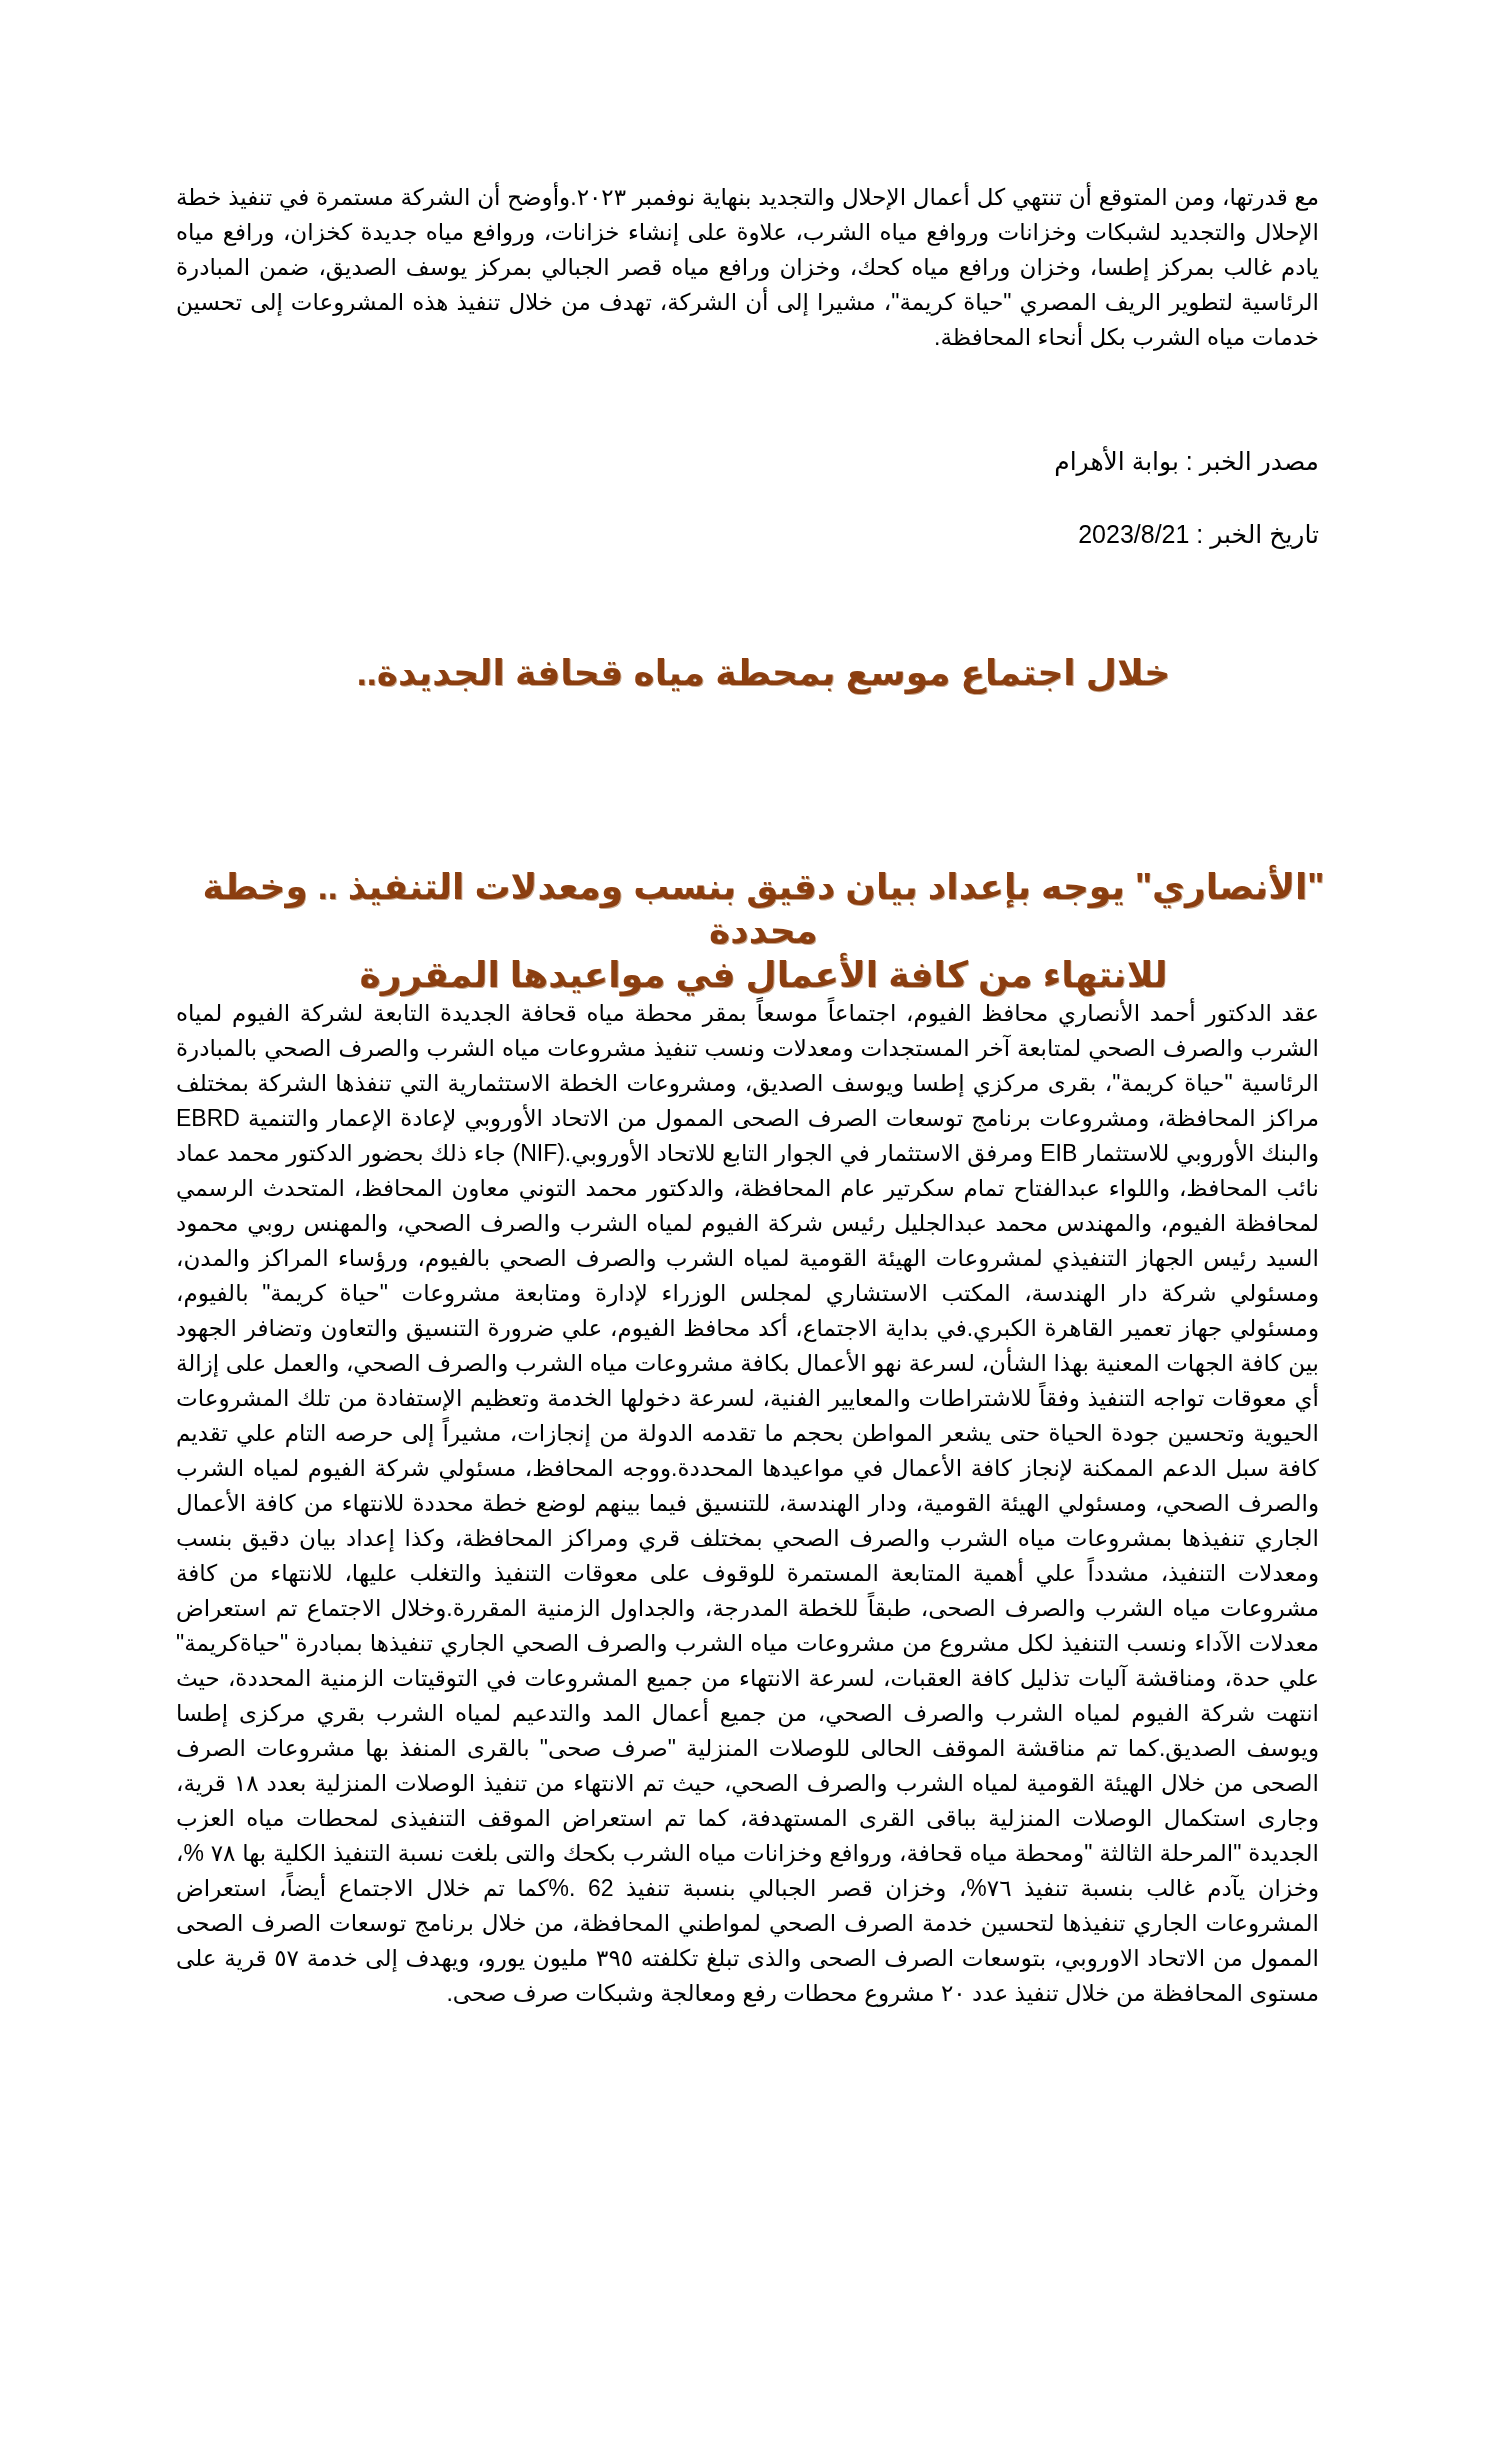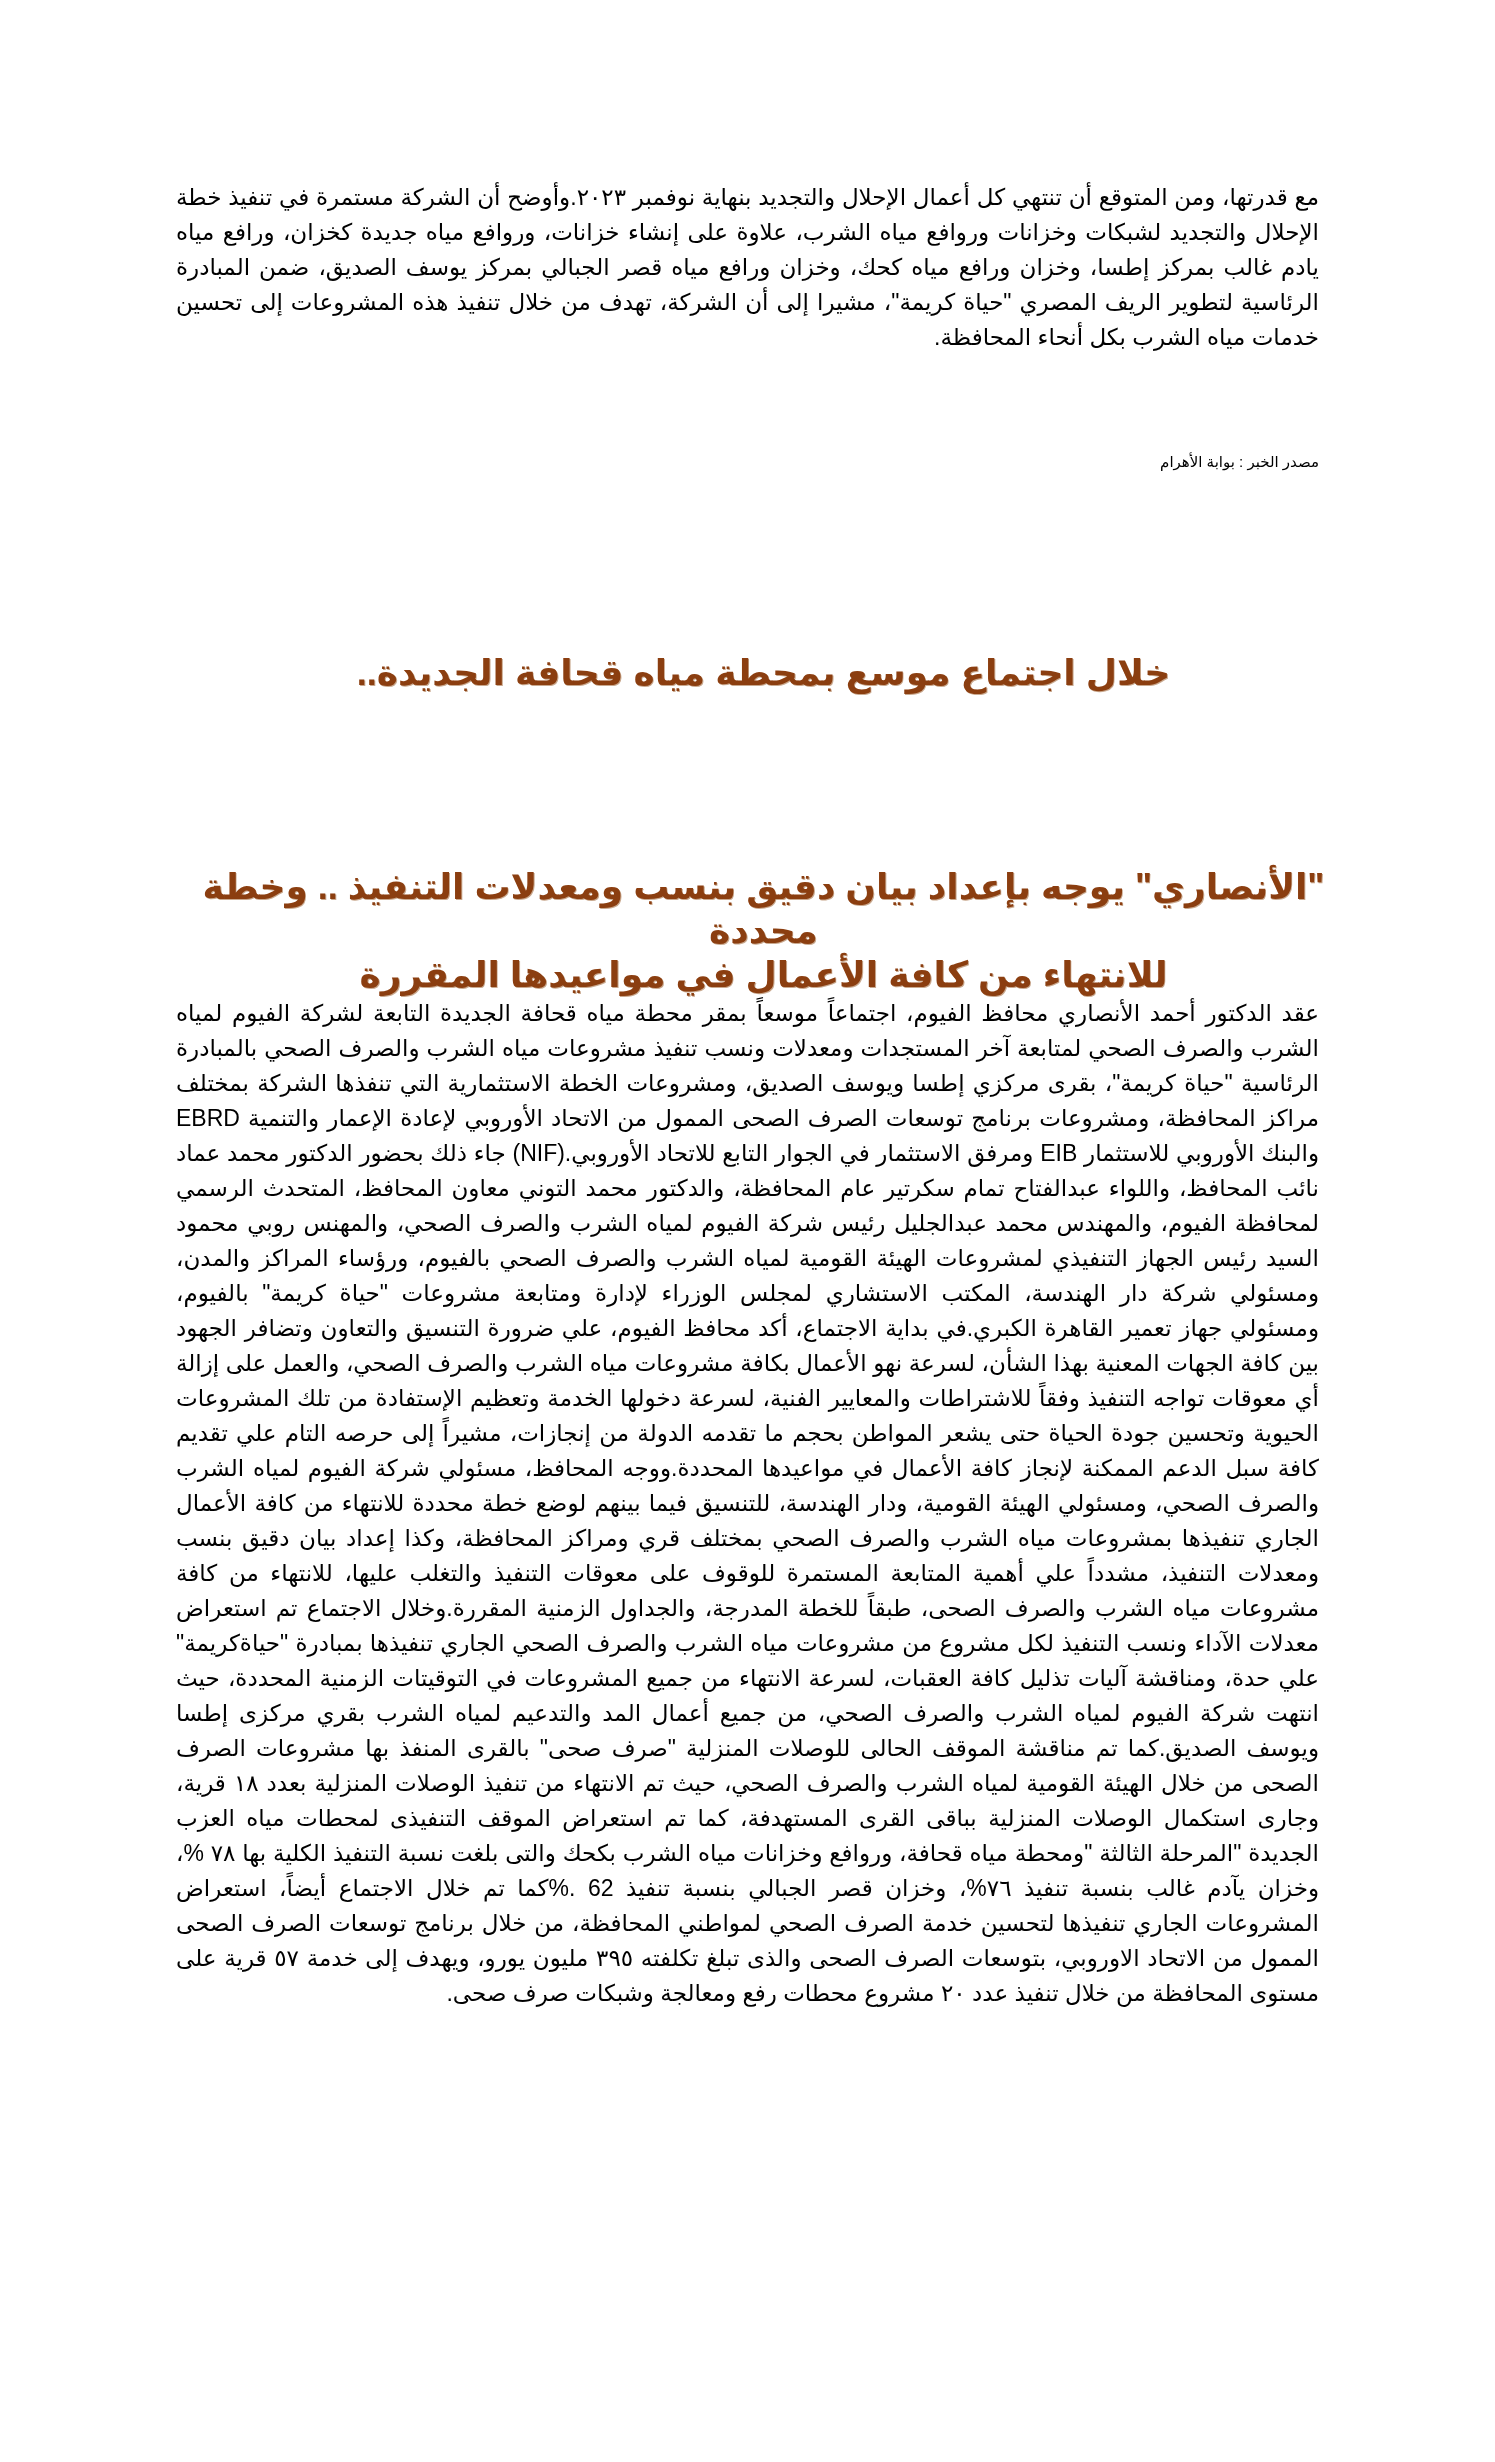--- a/index.html
+++ b/index.html
@@ -8,21 +8,21 @@
     .col {
       position: absolute; left: 176px; width: 1143px;
       direction: rtl; text-align: justify;
       font-family: "Liberation Sans", "DejaVu Sans", sans-serif;
       color: #000000;
     }
     .p-body { font-size: 23px; line-height: 35px; margin: 0; text-align-last: right; }
     #intro { top: 180px; }
     #source { top: 444px; }
     #date { top: 517px; }
-    .meta { font-size: 15px; line-height: 35px; margin: 0; text-align: right; }
+    .meta { font-size: 25px; line-height: 35px; margin: 0; text-align: right; }
     .h {
       position: absolute; left: 176px; width: 1143px;
       direction: rtl; text-align: center;
       font-family: "Liberation Sans", "DejaVu Sans", sans-serif;
       font-weight: bold; color: #8b3e10; font-size: 36px; line-height: 44px; margin: 16px;
       text-shadow: 0.9px 0.9px 0 #c9a98f;
     }
     #h1 { top: 635px; }
     #h2 { top: 728px; }
     #h3 { top: 849px; }
@@ -34,20 +34,23 @@
 <div class="page">
 
   <div class="col" id="intro">
     <p class="p-body">مع قدرتها، ومن المتوقع أن تنتهي كل أعمال الإحلال والتجديد بنهاية نوفمبر ٢٠٢٣.وأوضح أن الشركة مستمرة في تنفيذ خطة الإحلال والتجديد لشبكات وخزانات وروافع مياه الشرب، علاوة على إنشاء خزانات، وروافع مياه جديدة كخزان، ورافع مياه يادم غالب بمركز إطسا، وخزان ورافع مياه كحك، وخزان ورافع مياه قصر الجبالي بمركز يوسف الصديق، ضمن المبادرة الرئاسية لتطوير الريف المصري "حياة كريمة"، مشيرا إلى أن الشركة، تهدف من خلال تنفيذ هذه المشروعات إلى تحسين خدمات مياه الشرب بكل أنحاء المحافظة.</p>
   </div>
 
   <div class="col" id="source">
     <p class="meta">مصدر الخبر : بوابة الأهرام</p>
   </div>
 
+  <div class="col" id="date">
+    <p class="meta">تاريخ الخبر : 2023/8/21</p>
+  </div>
 
   <h2 class="h" id="h1">
     <span>خلال اجتماع موسع بمحطة مياه قحافة الجديدة..</span>
   </h2>
 
 
   <h2 class="h" id="h3">
     <span>"الأنصاري" يوجه بإعداد بيان دقيق بنسب ومعدلات التنفيذ .. وخطة محددة</span><br>
     <span>للانتهاء من كافة الأعمال في مواعيدها المقررة</span>
   </h2>

